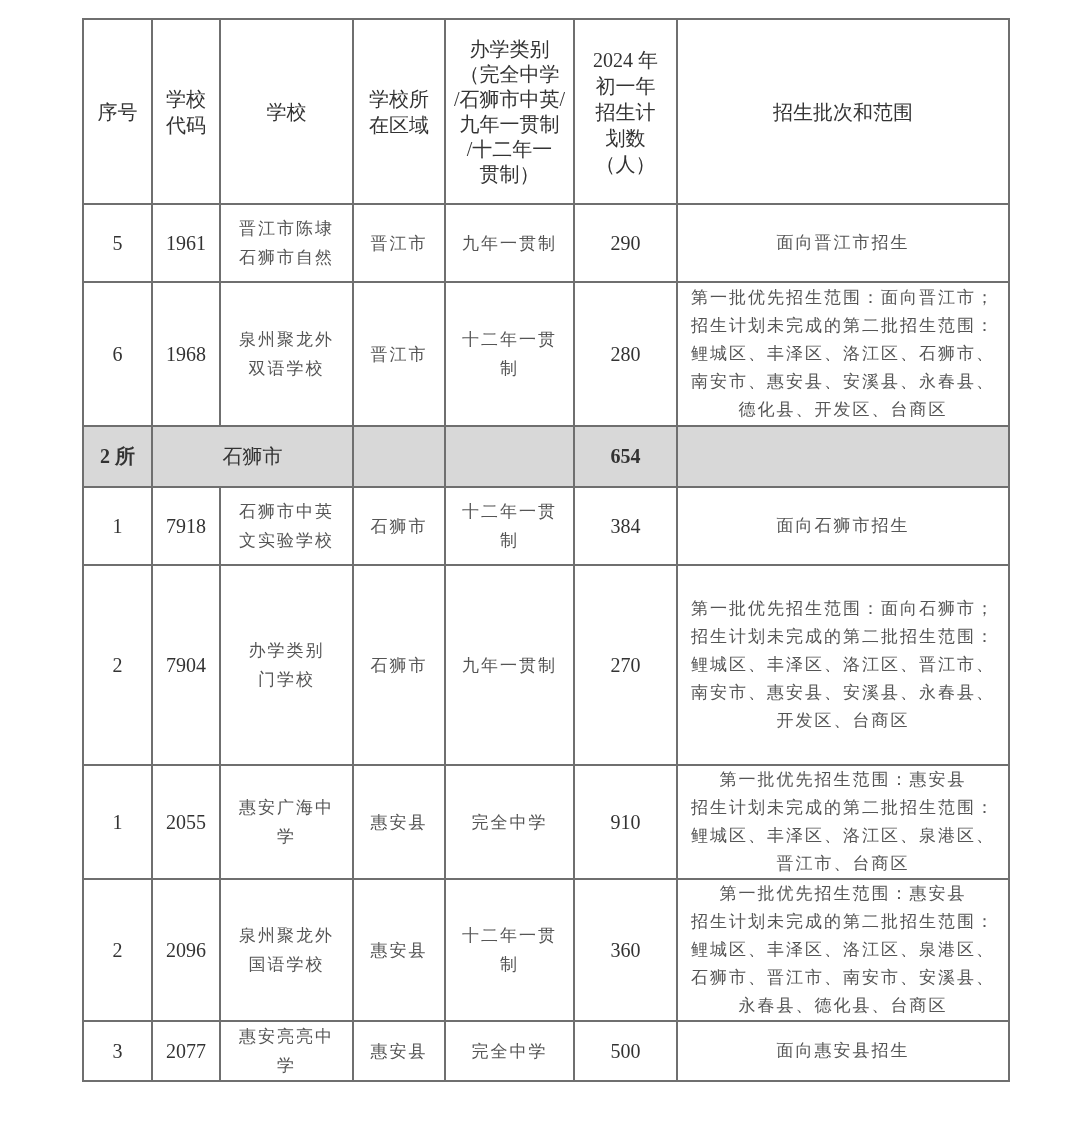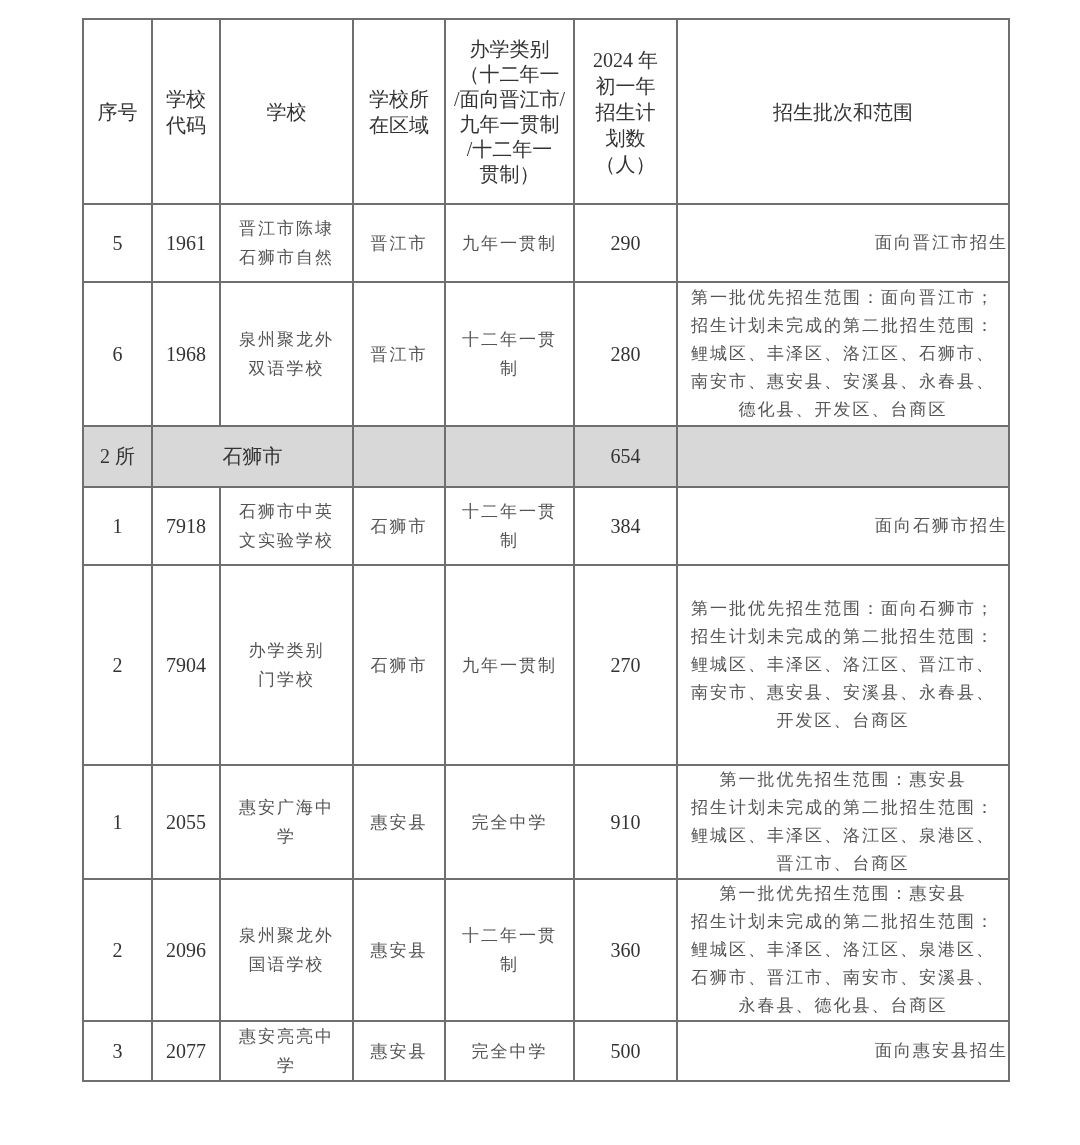--- a/index.html
+++ b/index.html
@@ -13,23 +13,23 @@
   table.admit td, table.admit th {
     border: 2px solid #6f6f6f; padding: 0; text-align: center; vertical-align: middle;
     font-weight: normal;
   }
   .hdr th { font-size: 20px; line-height: 26px; color: #333; height: 183px; }
   .hdr th.type { line-height: 25px; margin-left: 20px; }
   td.num { font-size: 20px; color: #333; }
   td.cn { font-size: 17px; letter-spacing: 2px; line-height: 29px; color: #555; }
   td.range { font-size: 17px; letter-spacing: 2px; line-height: 28px; color: #555;
              text-align: left; padding: 0 10px 0 12px; }
-  td.range.center { text-align: right; }
+  td.range.center { text-align: center; }
   tr.group td { background: #d8d8d8; font-size: 20px; color: #333; height: 59px; }
-  tr.group td.bold { font-weight: normal; }
+  tr.group td.bold { font-weight: bold; }
   .line { display: block; white-space: nowrap; }
 </style>
 </head>
 <body>
 
 <table class="admit">
   <colgroup>
     <col style="width:69px">
       <col style="width:68px">
       <col style="width:133px">
@@ -49,22 +49,22 @@
     </th>
     <th>
           <span class="line">学校</span>
         </th>
     <th>
       <span class="line">学校所</span>
       <span class="line">在区域</span>
     </th>
     <th class="type">
       <span class="line">办学类别</span>
-      <span class="line">（十二年一</span>
-      <span class="line">/面向晋江市/</span>
+      <span class="line">（完全中学</span>
+      <span class="line">/石狮市中英/</span>
       <span class="line">九年一贯制</span>
       <span class="line">/十二年一</span>
       <span class="line">贯制）</span>
     </th>
     <th>
       <span class="line">2024 年</span>
       <span class="line">初一年</span>
       <span class="line">招生计</span>
       <span class="line">划数</span>
       <span class="line">（人）</span>

